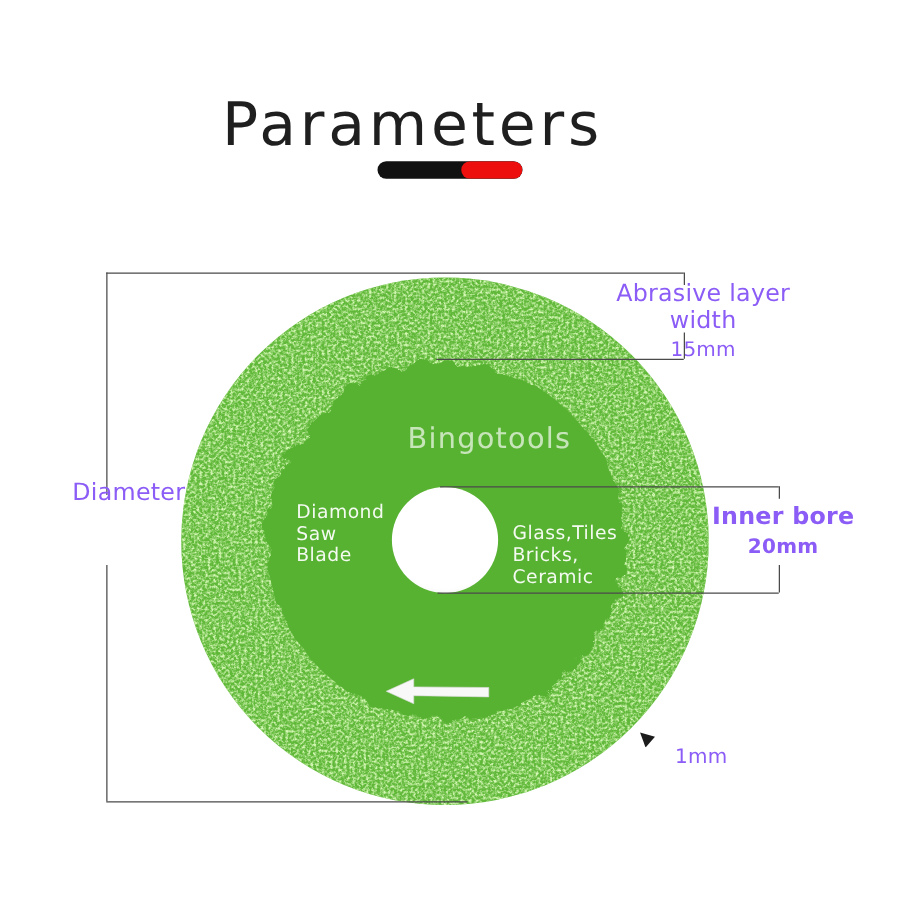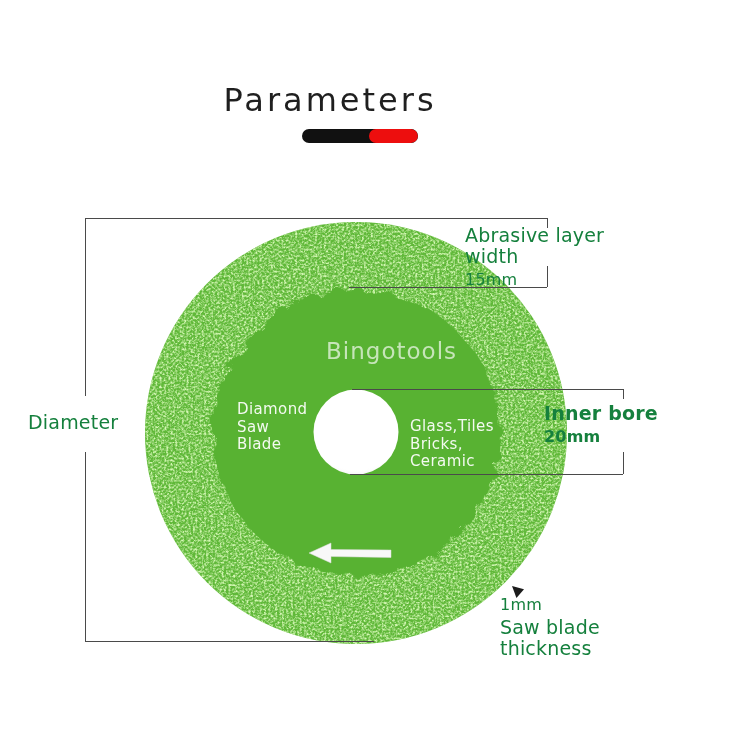--- a/index.html
+++ b/index.html
@@ -2,33 +2,33 @@
 <html><head>
 <meta charset="utf-8">
 <style>
   html,body{margin:0;padding:0;background:#ffffff;}
   .stage{
     position:relative;width:730px;height:730px;background:#ffffff;overflow:hidden;
     font-family:"DejaVu Sans","Liberation Sans",sans-serif;color:#333;
   }
   .title{
     position:absolute;top:80px;left:0;width:660px;text-align:center;
-    font-size:32px;line-height:40px;letter-spacing:3px;color:#1f1f1f;font-weight:400;
+    font-size:48px;line-height:40px;letter-spacing:3px;color:#1f1f1f;font-weight:400;
   }
   .divider{
     position:absolute;left:302px;top:129px;width:116px;height:14px;
     background:#111111;border-radius:7px;overflow:hidden;
   }
   .divider .red{
     position:absolute;left:67px;top:0;width:49px;height:14px;background:#ed0e0e;border-radius:7px 7px 7px 7px;
   }
   svg.blade{position:absolute;left:0;top:0;}
   .hline{position:absolute;height:1px;background:#4a4a4a;}
   .vline{position:absolute;width:1px;background:#4a4a4a;}
-  .ann{position:absolute;color:#15803d;}
+  .ann{position:absolute;text-align:center;color:#8b5cf6;}
   .ann .lbl{font-size:19px;line-height:21px;letter-spacing:0.2px;}
   .ann .val{font-size:16px;line-height:25px;letter-spacing:0.2px;}
   .brand{
     position:absolute;left:257px;top:338px;width:200px;text-align:right;
     font-size:23px;letter-spacing:1px;color:rgba(255,255,255,0.66);
   }
   .blade-note{
     position:absolute;font-size:15px;line-height:17.5px;letter-spacing:0.4px;
     color:rgba(255,255,255,0.93);text-align:left;
   }
@@ -113,28 +113,27 @@
   <div class="hline" style="left:352px;top:389px;width:271px;"></div>
   <div class="vline" style="left:623px;top:389px;height:10px;"></div>
   <div class="vline" style="left:623px;top:452px;height:22px;"></div>
   <div class="hline" style="left:350px;top:474px;width:273px;"></div>
 
   <div class="ann" style="left:465px;top:225px;width:195px;">
     <div class="lbl">Abrasive layer width</div>
     <div class="val">15mm</div>
   </div>
 
-  <div class="ann" style="left:28px;top:412px;width:150px;">
+  <div class="ann" style="left:28px;top:384px;width:150px;">
     <div class="lbl">Diameter</div>
   </div>
 
   <div class="ann" style="left:544px;top:403px;width:165px;font-weight:bold;">
     <div class="lbl">Inner bore</div>
     <div class="val">20mm</div>
   </div>
 
   <div class="tri"></div>
-  <div class="ann" style="left:500px;top:592px;width:190px;">
+  <div class="ann" style="left:466px;top:592px;width:190px;">
     <div class="val">1mm</div>
-    <div class="lbl">Saw blade thickness</div>
   </div>
 
 </div>
 
 </body></html>

